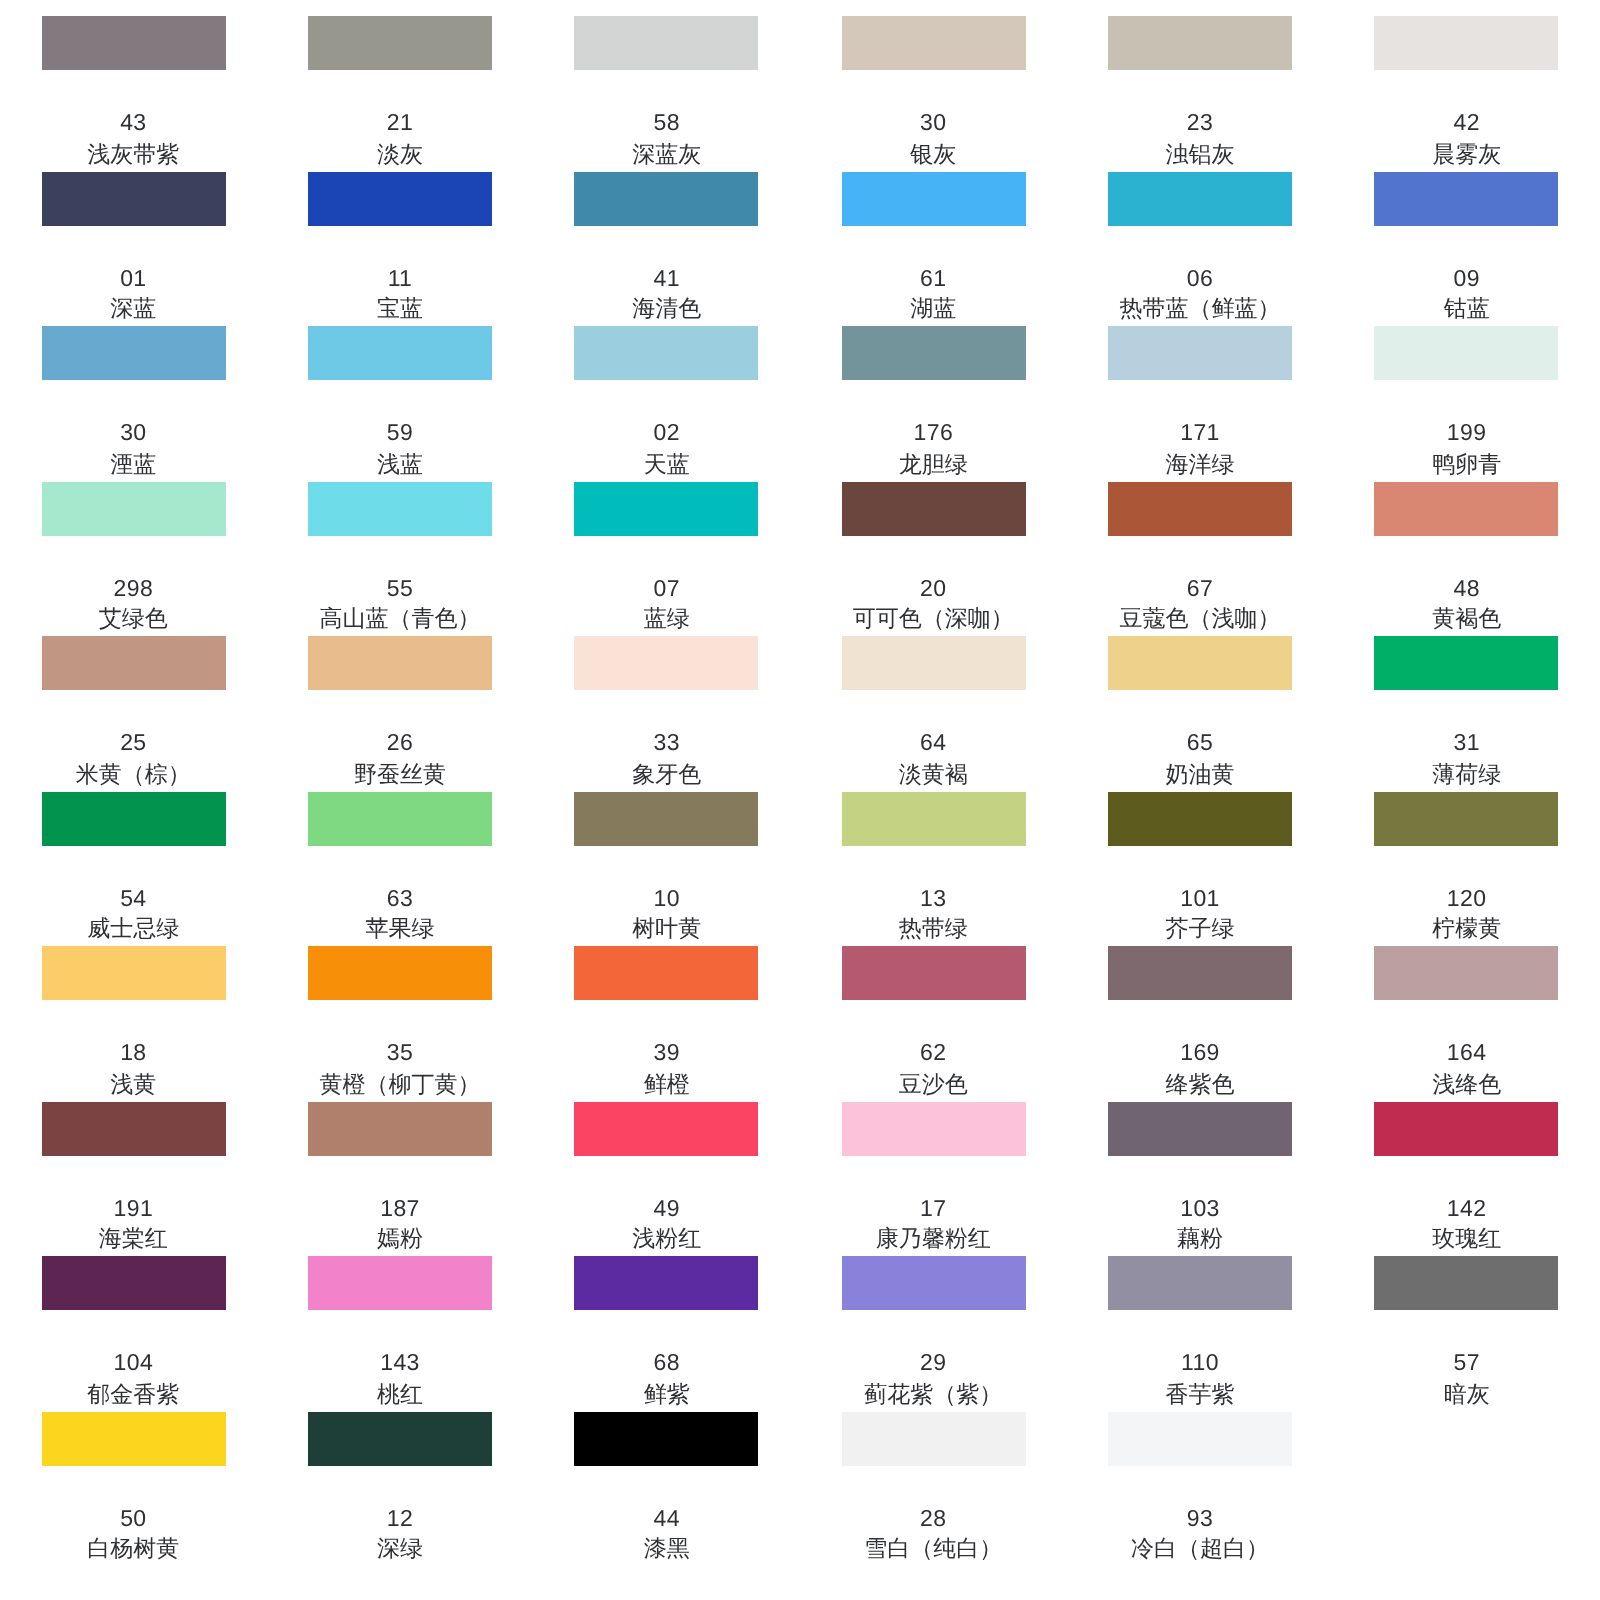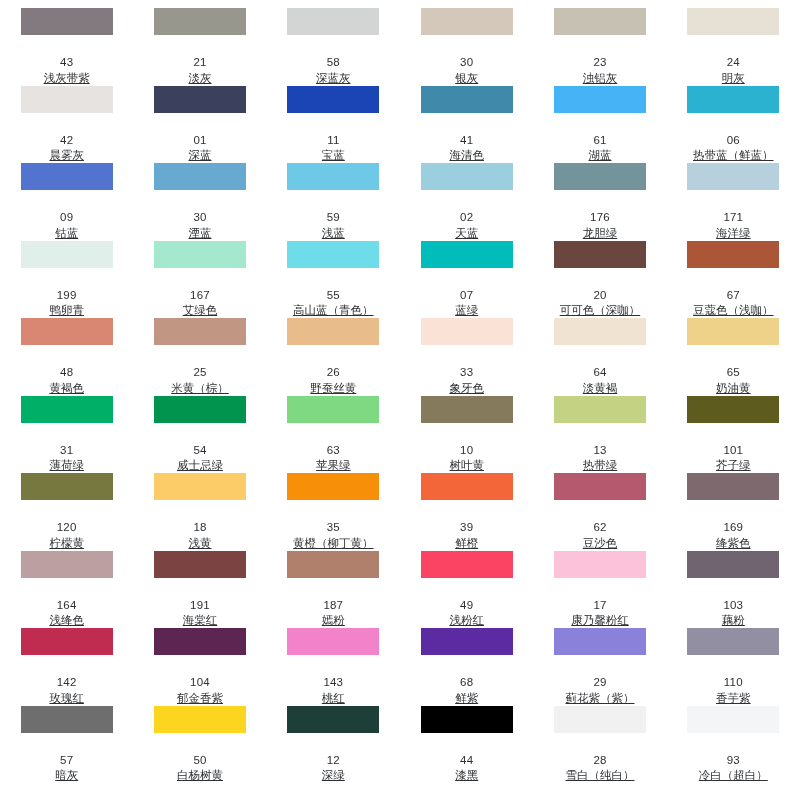--- a/index.html
+++ b/index.html
@@ -41,21 +41,20 @@
     margin-top: 20px;
     letter-spacing: 0.2px;
     white-space: nowrap;
   }
   .swatch-name {
     font-size: 11.5px;
     color: #2e3033;
     line-height: 1.3;
     margin-top: 0px;
     white-space: nowrap;
-    text-decoration: underline;
   }
 </style>
 </head>
 <body style="background: rgb(255, 255, 255);">
 
 <div id="swatch-grid" style="color: rgb(46, 48, 51);">
     <div class="swatch-cell">
       <div class="swatch-chip" style="background-color: rgb(131, 122, 128);"></div>
       <div class="swatch-code">43</div>
       <div class="swatch-name">浅灰带紫</div>
@@ -74,25 +73,20 @@
       <div class="swatch-chip" style="background-color: rgb(212, 200, 186);"></div>
       <div class="swatch-code">30</div>
       <div class="swatch-name">银灰</div>
     </div>
     <div class="swatch-cell">
       <div class="swatch-chip" style="background-color: rgb(199, 193, 179);"></div>
       <div class="swatch-code">23</div>
       <div class="swatch-name">浊铝灰</div>
     </div>
     <div class="swatch-cell">
-      <div class="swatch-chip" style="background-color: rgb(231, 224, 213);"></div>
-      <div class="swatch-code">24</div>
-      <div class="swatch-name">明灰</div>
-    </div>
-    <div class="swatch-cell">
       <div class="swatch-chip" style="background-color: rgb(230, 227, 224);"></div>
       <div class="swatch-code">42</div>
       <div class="swatch-name">晨雾灰</div>
     </div>
     <div class="swatch-cell">
       <div class="swatch-chip" style="background-color: rgb(59, 65, 92);"></div>
       <div class="swatch-code">01</div>
       <div class="swatch-name">深蓝</div>
     </div>
     <div class="swatch-cell">
@@ -145,21 +139,21 @@
       <div class="swatch-code">171</div>
       <div class="swatch-name">海洋绿</div>
     </div>
     <div class="swatch-cell">
       <div class="swatch-chip" style="background-color: rgb(224, 239, 233);"></div>
       <div class="swatch-code">199</div>
       <div class="swatch-name">鸭卵青</div>
     </div>
     <div class="swatch-cell">
       <div class="swatch-chip" style="background-color: rgb(164, 233, 205);"></div>
-      <div class="swatch-code">167</div>
+      <div class="swatch-code">298</div>
       <div class="swatch-name">艾绿色</div>
     </div>
     <div class="swatch-cell">
       <div class="swatch-chip" style="background-color: rgb(111, 220, 234);"></div>
       <div class="swatch-code">55</div>
       <div class="swatch-name">高山蓝（青色）</div>
     </div>
     <div class="swatch-cell">
       <div class="swatch-chip" style="background-color: rgb(0, 189, 187);"></div>
       <div class="swatch-code">07</div>

